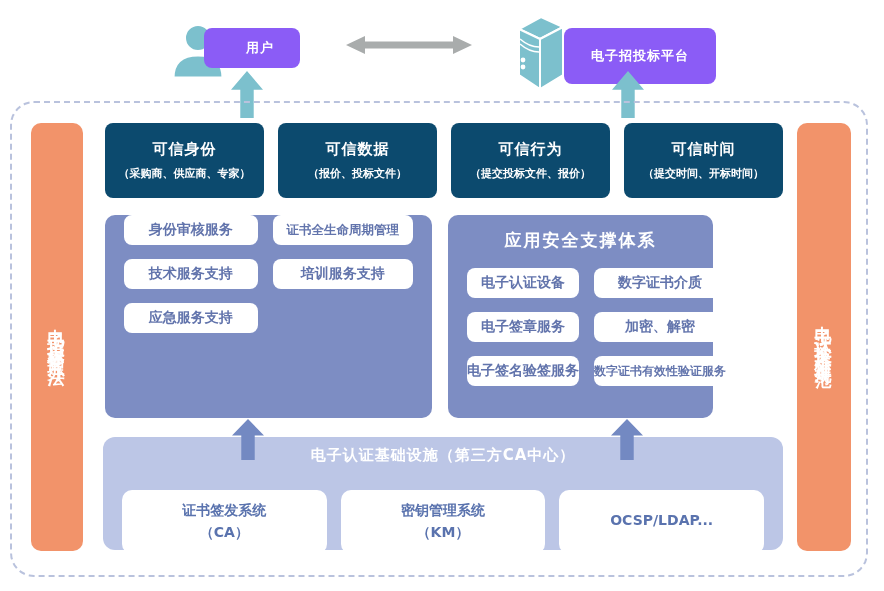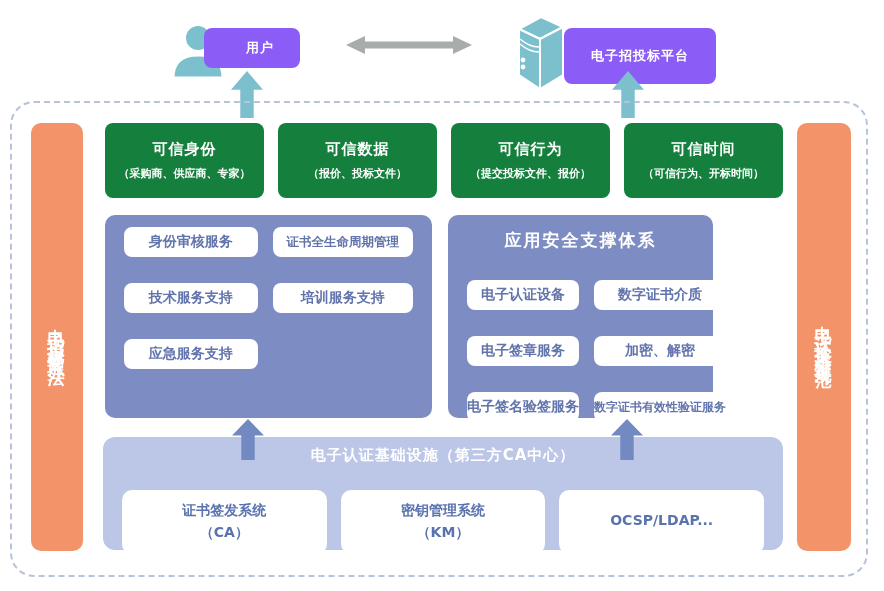--- a/index.html
+++ b/index.html
@@ -61,21 +61,21 @@
   
   .trust-row {
     position: absolute;
     left: 105px; top: 123px;
     width: 678px; height: 75px;
     display: flex;
     gap: 14px;
   }
   .trust-box {
     flex: 1;
-    background: #15803d;
+    background: #0c4a6e;
     border-radius: 8px;
     color: #ffffff;
     display: flex;
     flex-direction: column;
     align-items: center;
     justify-content: center;
     gap: 7px;
     text-align: center;
   }
   .trust-title { font-size: 15px; letter-spacing: 1px; }
@@ -108,21 +108,20 @@
   .pill {
     height: 30px;
     background: #ffffff;
     border-radius: 8px;
     color: #6274ac;
     font-size: 14px;
     display: flex;
     align-items: center;
     justify-content: center;
     white-space: nowrap;
-    margin-top: 12px;
   }
   .pill--mid   { font-size: 12.5px; }
   .pill--small { font-size: 12px; }
   
   .infra-box {
     position: absolute;
     left: 103px; top: 437px;
     width: 680px; height: 113px;
     background: #bcc6e6;
     border-radius: 12px;
@@ -217,21 +216,21 @@
     <div class="trust-box">
       <div class="trust-title">可信数据</div>
       <div class="trust-sub">（报价、投标文件）</div>
     </div>
     <div class="trust-box">
       <div class="trust-title">可信行为</div>
       <div class="trust-sub">（提交投标文件、报价）</div>
     </div>
     <div class="trust-box">
       <div class="trust-title">可信时间</div>
-      <div class="trust-sub">（可信行为、开标时间）</div>
+      <div class="trust-sub">（提交时间、开标时间）</div>
     </div>
   </div>
 
   <div class="sys-box service">
     <div class="pill-grid">
       <div class="pill">身份审核服务</div>
       <div class="pill pill--mid">证书全生命周期管理</div>
       <div class="pill">技术服务支持</div>
       <div class="pill">培训服务支持</div>
       <div class="pill">应急服务支持</div>

